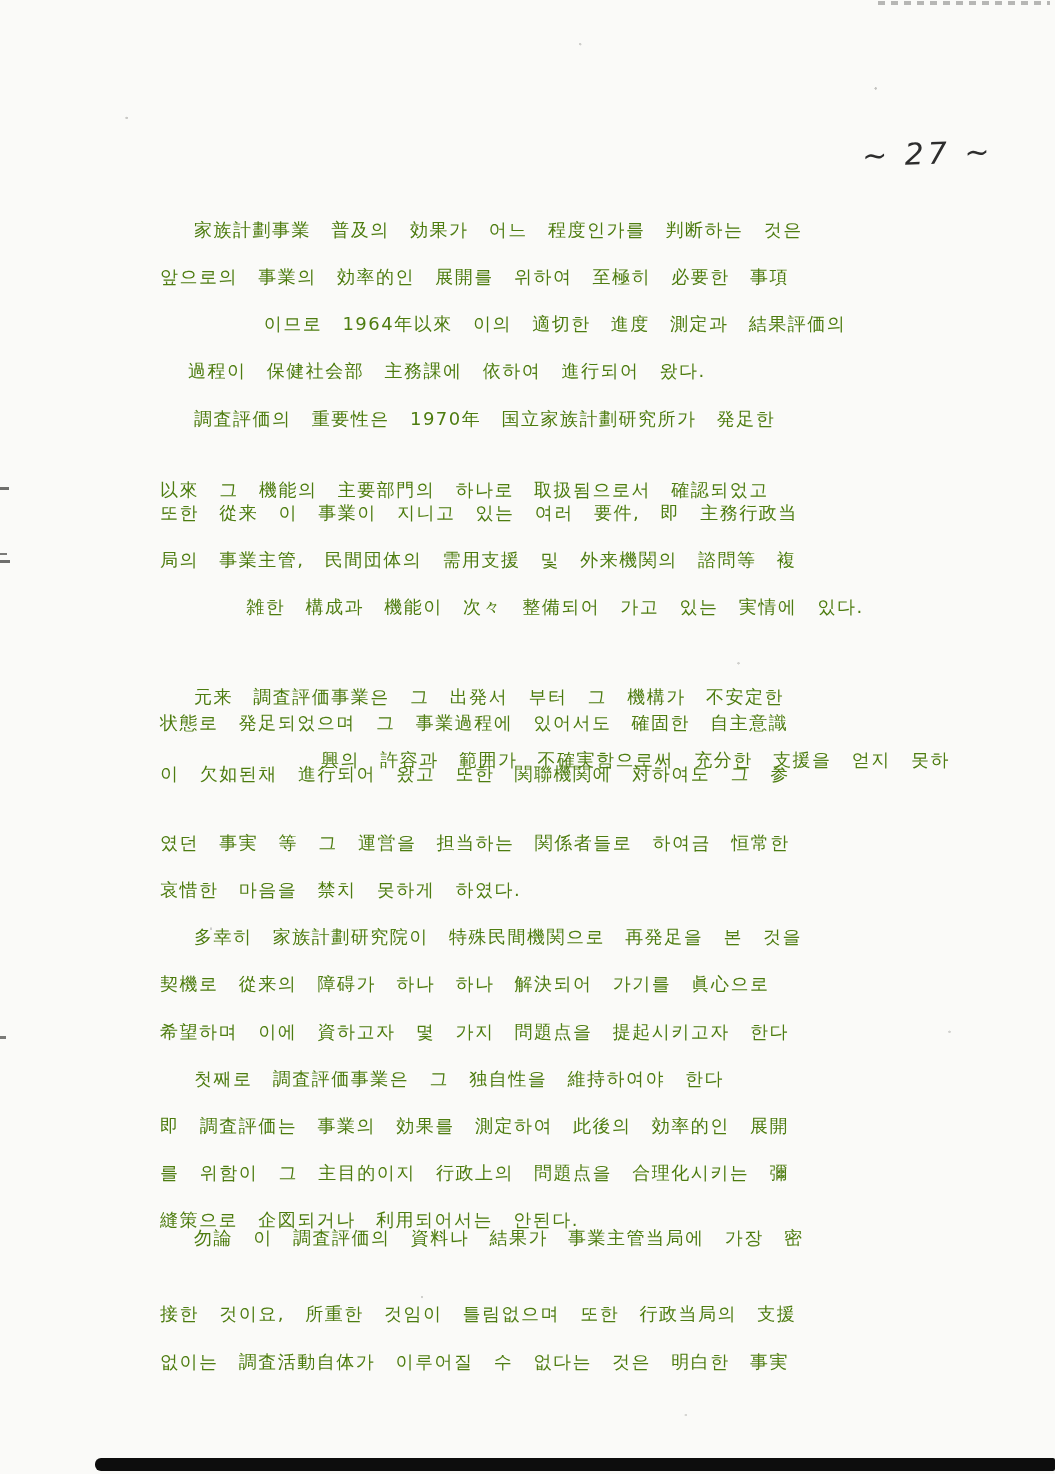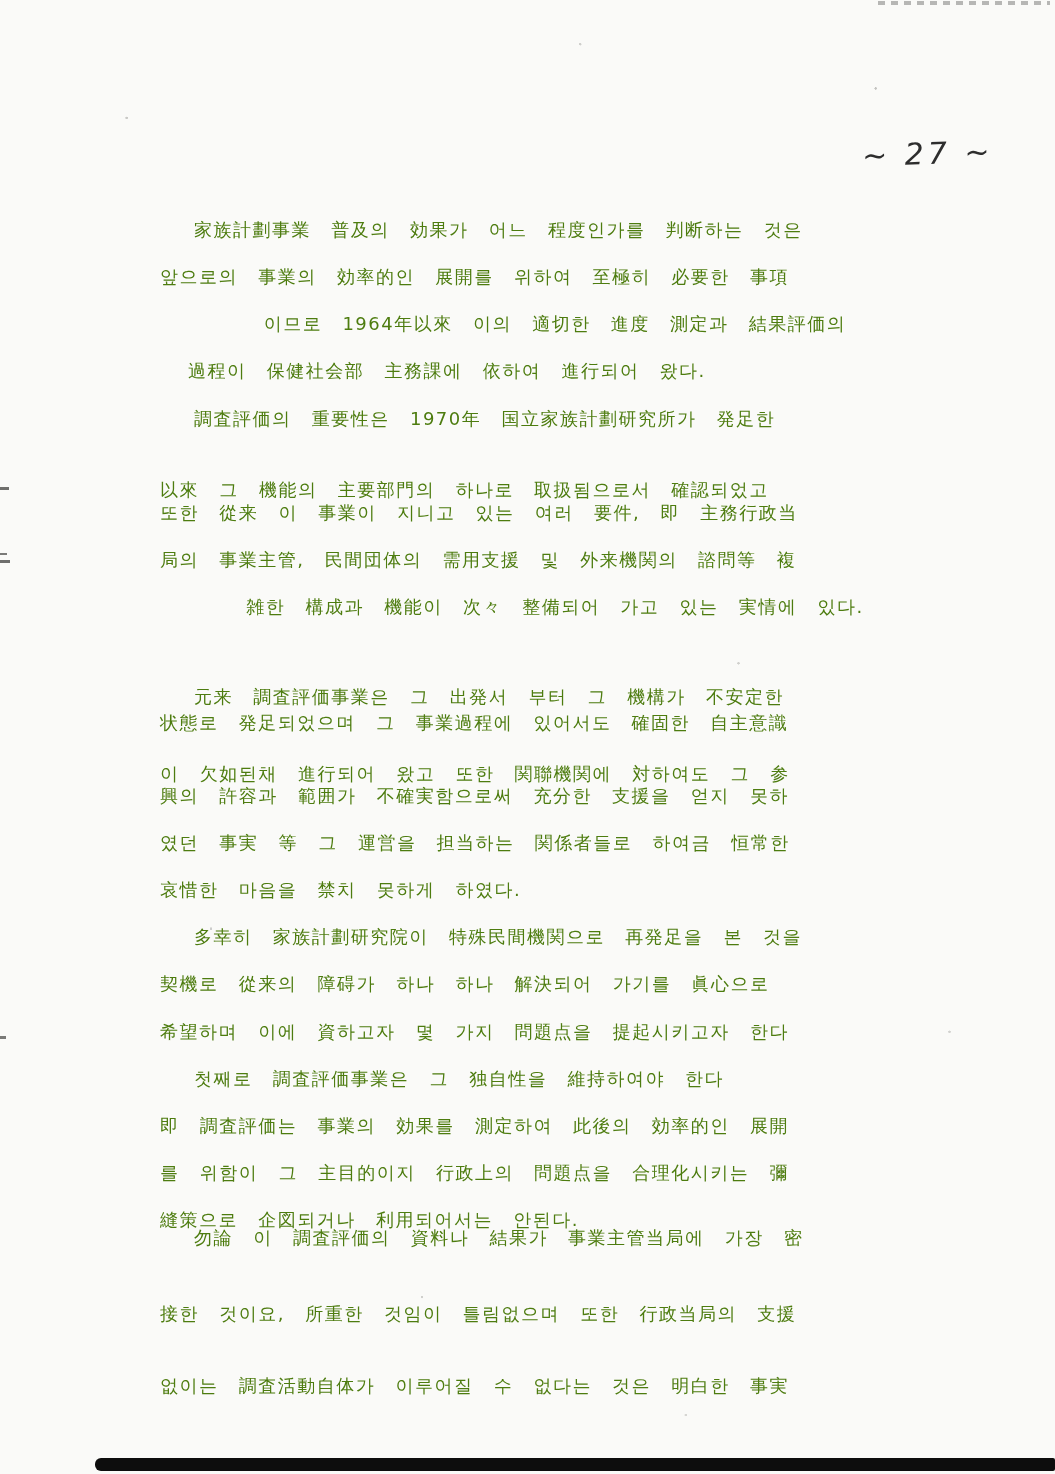--- a/index.html
+++ b/index.html
@@ -95,26 +95,26 @@
     <div class="line" style="top: 304px; text-align: center;">이므로  1964年以來  이의  適切한  進度  測定과  結果評価의</div>
     <div class="line" style="top: 351px; margin-left: 28px;">過程이  保健社会部  主務課에  依하여  進行되어  왔다.</div>
     <div class="line indent" style="top: 399px;">調査評価의  重要性은  1970年  国立家族計劃研究所가  発足한</div>
     <div class="line" style="top: 470px;">以來  그  機能의  主要部門의  하나로  取扱됨으로서  確認되었고</div>
     <div class="line" style="top: 493px;">또한  從来  이  事業이  지니고  있는  여러  要件,  即  主務行政当</div>
     <div class="line" style="top: 540px;">局의  事業主管,  民間団体의  需用支援  및  外来機関의  諮問等  複</div>
     <div class="line" style="top: 587px; text-align: center;">雑한  構成과  機能이  次々  整備되어  가고  있는  実情에  있다.</div>
     <div class="line indent" style="top: 634px; margin-top: 43px;">元来  調査評価事業은  그  出発서  부터  그  機構가  不安定한</div>
     <div class="line" style="top: 703px;">状態로  発足되었으며  그  事業過程에  있어서도  確固한  自主意識</div>
     <div class="line" style="top: 729px; margin-top: 25px;">이  欠如된채  進行되어  왔고  또한  関聯機関에  対하여도  그  参</div>
-    <div class="line" style="top: 776px;">興의  許容과  範囲가  不確実함으로써  充分한  支援을  얻지  못하</div>
+    <div class="line" style="top: 740px; text-align: right;">興의  許容과  範囲가  不確実함으로써  充分한  支援을  얻지  못하</div>
     <div class="line" style="top: 823px;">였던  事実  等  그  運営을  担当하는  関係者들로  하여금  恒常한</div>
     <div class="line" style="top: 870px;">哀惜한  마음을  禁치  못하게  하였다.</div>
     <div class="line indent" style="top: 917px;">多幸히  家族計劃研究院이  特殊民間機関으로  再発足을  본  것을</div>
     <div class="line" style="top: 964px;">契機로  從来의  障碍가  하나  하나  解決되어  가기를  眞心으로</div>
     <div class="line" style="top: 1012px;">希望하며  이에  資하고자  몇  가지  問題点을  提起시키고자  한다</div>
     <div class="line indent" style="top: 1059px;">첫째로  調査評価事業은  그  独自性을  維持하여야  한다</div>
     <div class="line" style="top: 1106px;">即  調査評価는  事業의  効果를  測定하여  此後의  効率的인  展開</div>
     <div class="line" style="top: 1153px;">를  위함이  그  主目的이지  行政上의  問題点을  合理化시키는  彌</div>
     <div class="line" style="top: 1200px;">縫策으로  企図되거나  利用되어서는  안된다.</div>
     <div class="line indent" style="top: 1218px;">勿論  이  調査評価의  資料나  結果가  事業主管当局에  가장  密</div>
     <div class="line" style="top: 1294px;">接한  것이요,  所重한  것임이  틀림없으며  또한  行政当局의  支援</div>
-    <div class="line" style="top: 1342px; margin-top: 24px;">없이는  調査活動自体가  이루어질  수  없다는  것은  明白한  事実</div>
+    <div class="line" style="top: 1342px;">없이는  調査活動自体가  이루어질  수  없다는  것은  明白한  事実</div>
   </div>
 
 </body></html>

